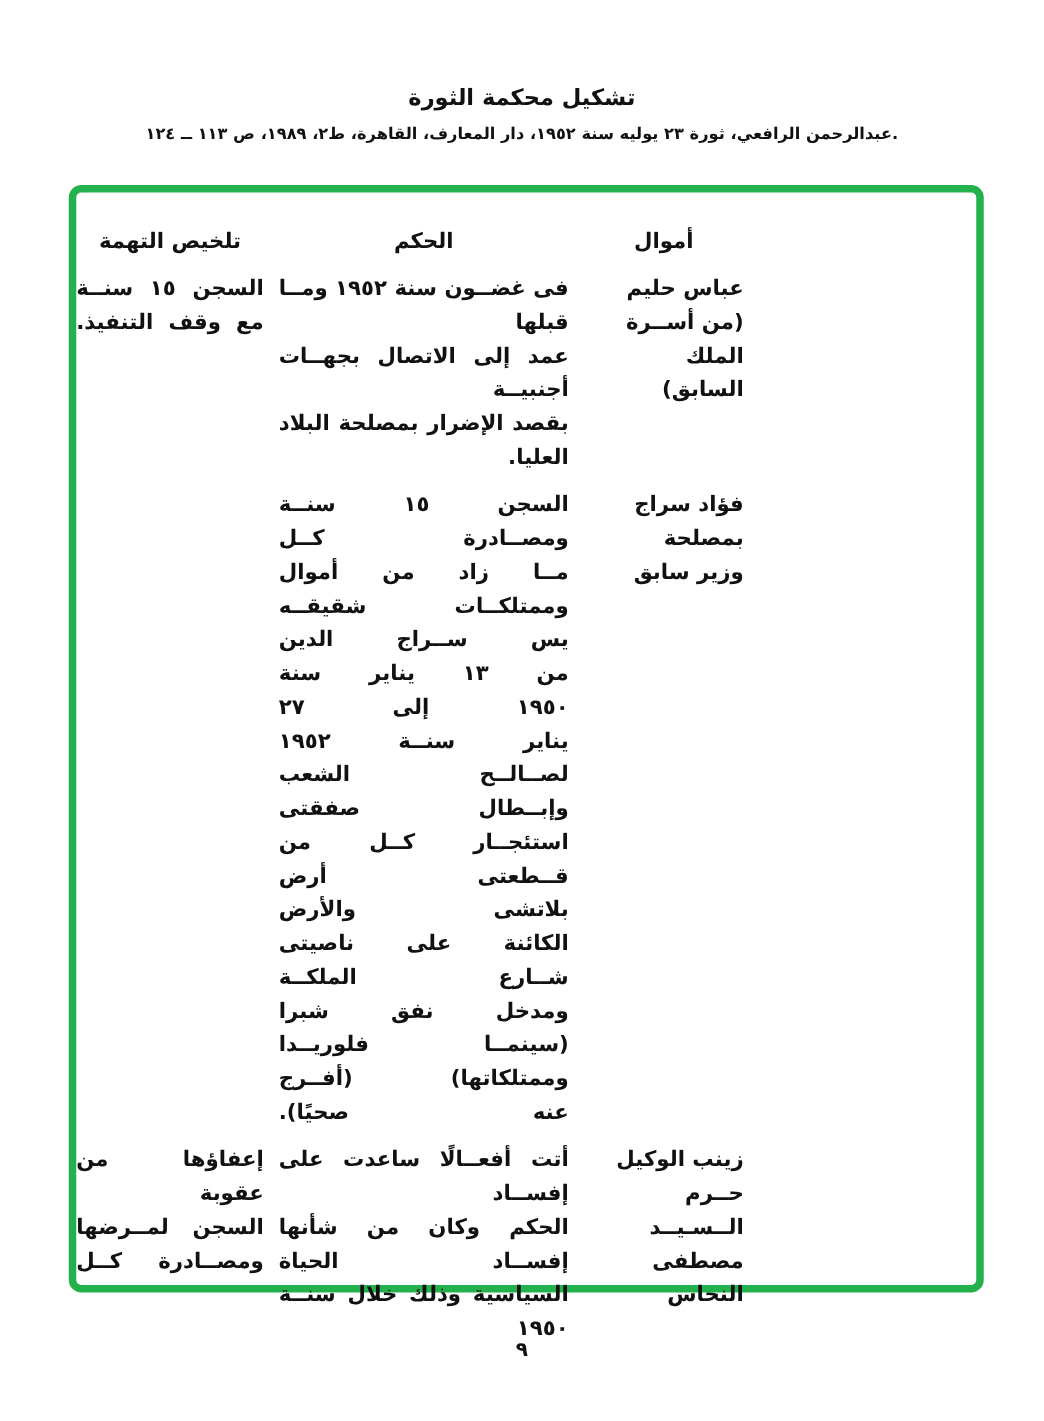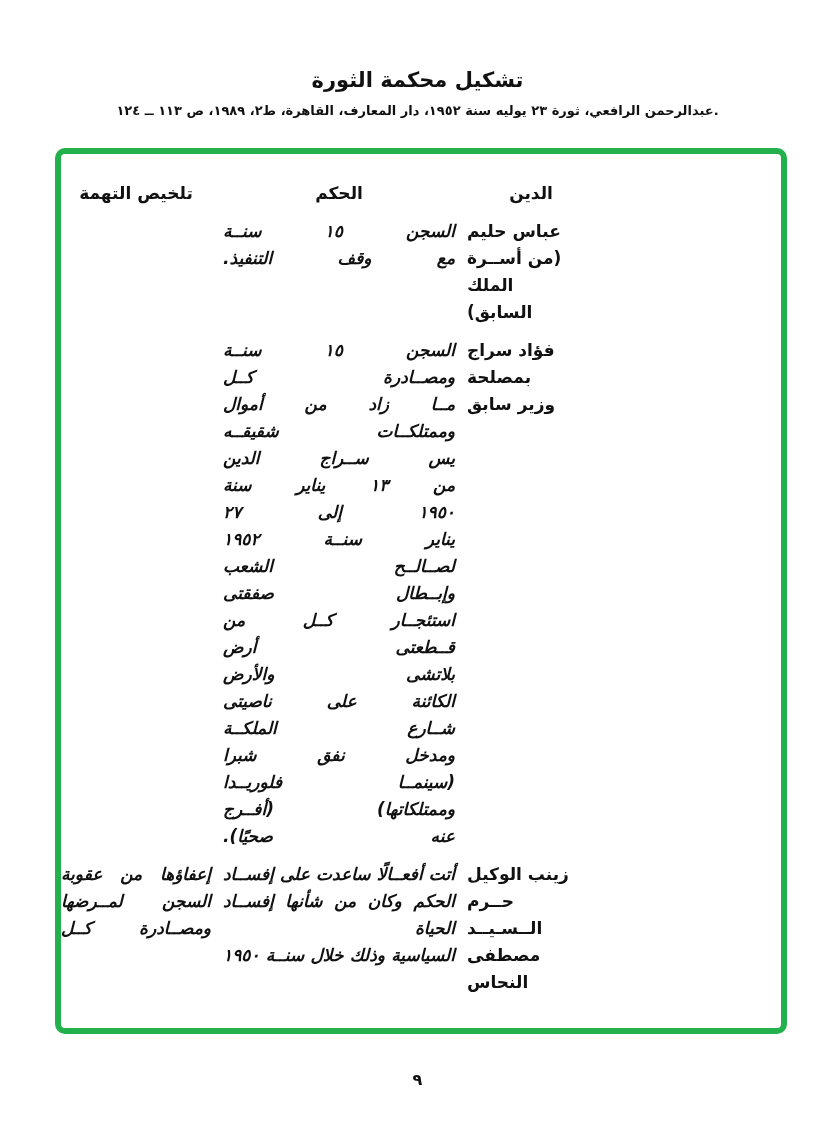--- a/index.html
+++ b/index.html
@@ -15,21 +15,21 @@
     color: #111111;
     overflow: hidden;
   }
 
   
   .doc-header {
     padding-top: 68px;
     text-align: center;
   }
   .doc-title {
-    font-size: 21px;
+    font-size: 18px;
     font-weight: bold;
     margin: 0;
     letter-spacing: 0.5px;
   }
   .doc-citation {
     font-size: 13px;
     font-weight: bold;
     margin-top: 11px;
   }
 
@@ -62,27 +62,26 @@
   }
   .th {
     text-align: center;
     white-space: nowrap;
   }
   .trow { margin-top: 11px; }
   .cell {
     white-space: pre-line;
   }
   .cell.name {
-    text-align: left;
+    text-align: right;
   }
   .cell.charge, .cell.verdict {
     text-align: justify;
     text-align-last: justify;
     text-justify: inter-word;
-    font-style: italic;
   }
 
   
   .page-number {
     position: absolute;
     top: 1070px;
     left: 0;
     width: 100%;
     text-align: center;
     font-size: 16px;
@@ -94,29 +93,32 @@
 
 <header class="doc-header">
   <h1 class="doc-title">تشكيل محكمة الثورة</h1>
   <div class="doc-citation">عبدالرحمن الرافعي، ثورة ٢٣ يوليه سنة ١٩٥٢، دار المعارف، القاهرة، ط٢، ١٩٨٩، ص ١١٣ ــ ١٢٤.</div>
 </header>
 
 <div class="green-box" style="border-color: rgb(34, 177, 76);">
   <div class="court-table">
 
     <div class="thead">
-      <div class="th">الدين</div>
+      <div class="th">أموال</div>
       <div class="th">الحكم</div>
       <div class="th">تلخيص التهمة</div>
     </div>
 
     <div class="trow">
       <div class="cell name">عباس حليم
 (من أســرة الملك
 السابق)</div>
+      <div class="cell charge">فى غضــون سنة ١٩٥٢ ومــا قبلها
+عمد إلى الاتصال بجهــات أجنبيــة
+بقصد الإضرار بمصلحة البلاد العليا.</div>
       <div class="cell verdict">السجن ١٥ سنــة
 مع وقف التنفيذ.</div>
     </div>
 
     <div class="trow">
       <div class="cell name">فؤاد سراج بمصلحة
 وزير سابق</div>
       <div class="cell verdict">السجن ١٥ سنــة
 ومصــادرة كــل
 مــا زاد من أموال

